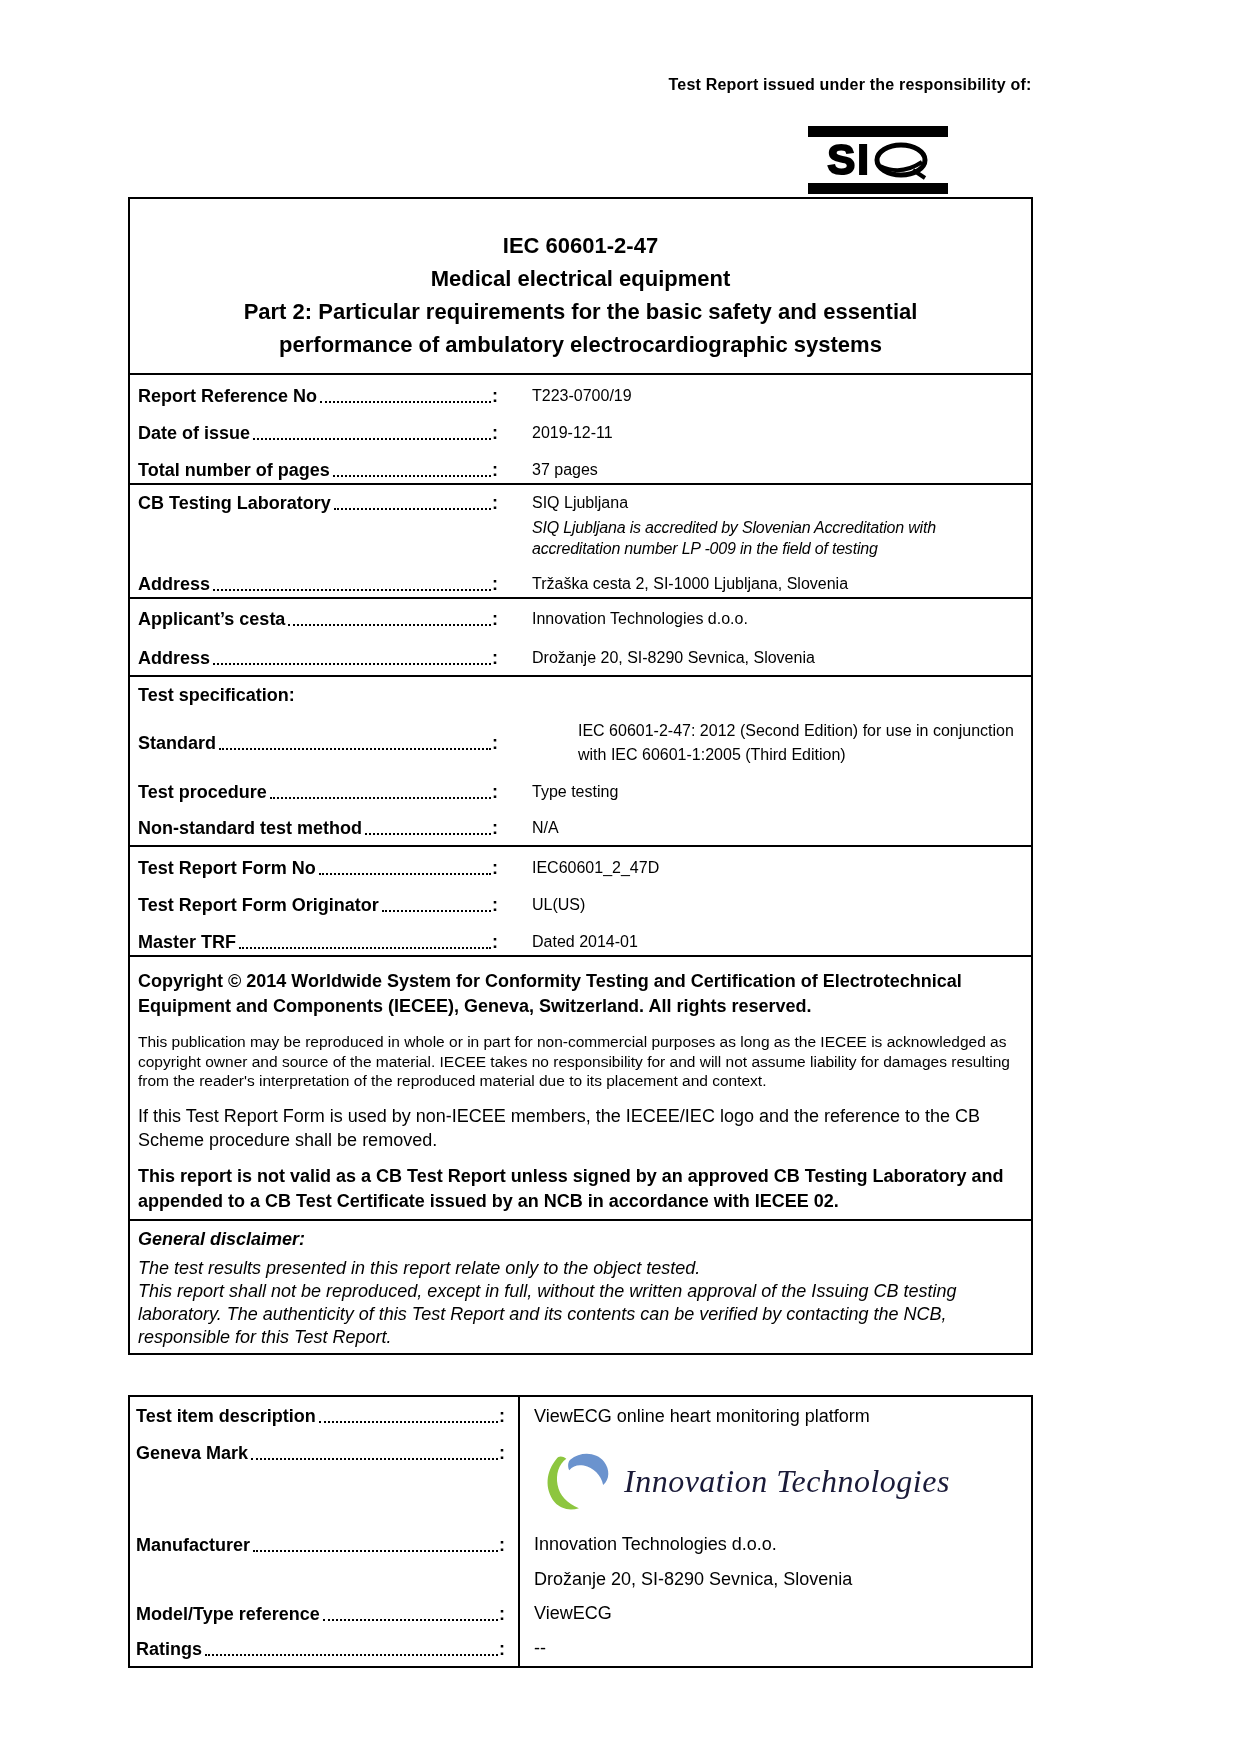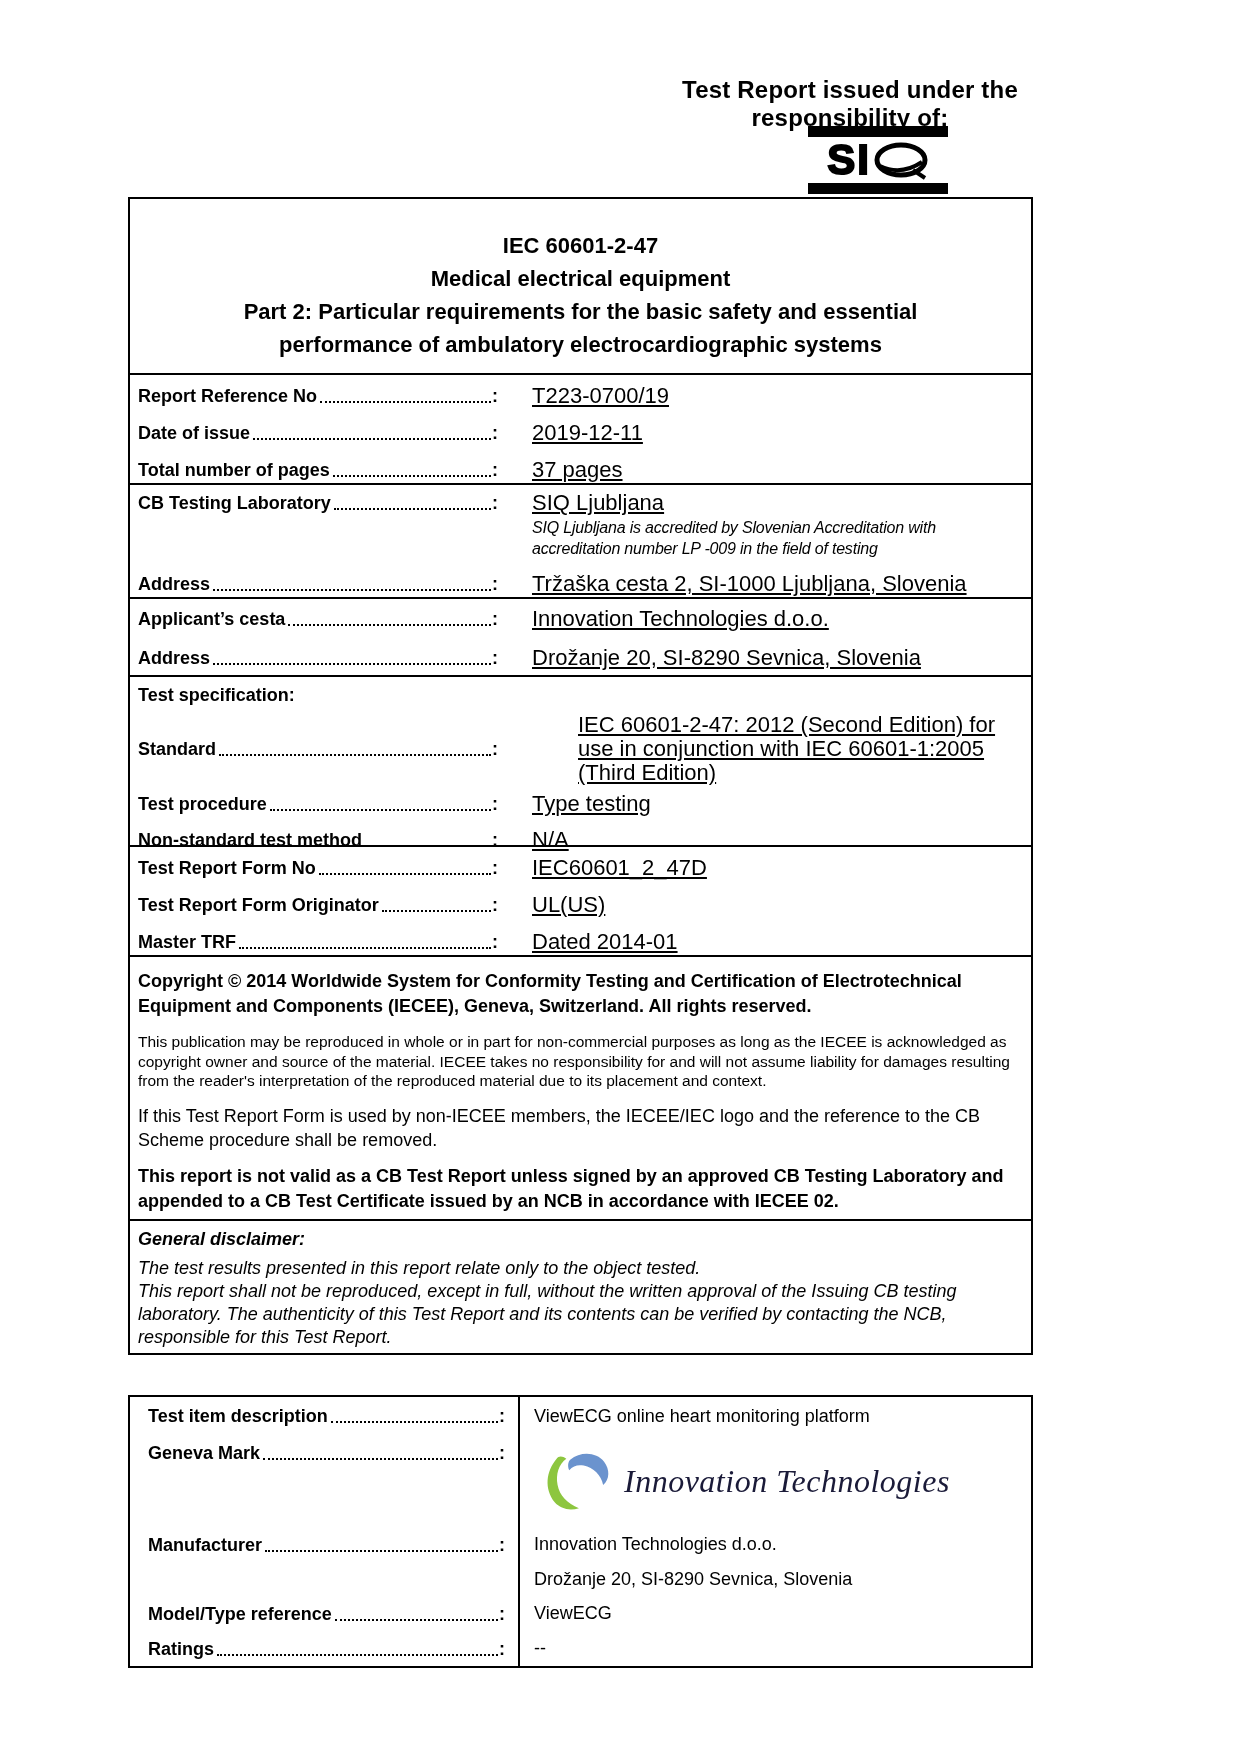--- a/index.html
+++ b/index.html
@@ -6,21 +6,21 @@
   body{
     width:1241px;height:1754px;position:relative;background:#ffffff;
     font-family:"Liberation Sans","DejaVu Sans",sans-serif;color:#000;
     -webkit-font-smoothing:antialiased;
   }
   *{box-sizing:border-box;}
 
   
   .header-note{
     position:absolute;top:76px;left:615px;width:470px;
-    font-size:24px;font-weight:bold;text-align:center;letter-spacing:0.2px;
+    font-size:16px;font-weight:bold;text-align:center;letter-spacing:0.2px;
   }
   .siq{position:absolute;top:126px;left:808px;width:140px;}
   .siq .bar{height:11px;background:#000;width:100%;}
   .siq .mid{height:46px;display:flex;align-items:center;justify-content:center;padding:2px 0;}
   .siq .si{
     font-size:42px;font-weight:bold;letter-spacing:2px;line-height:1;
     -webkit-text-stroke:2px #000;
   }
   .siq svg{margin-left:2px;}
 
@@ -35,21 +35,21 @@
     height:176px;text-align:center;font-weight:bold;font-size:22px;
     line-height:33px;padding-top:30px !important;
   }
   .frow{display:flex;align-items:center;min-height:36px;}
   .frow.h37{min-height:37px;} .frow.h39{min-height:39px;}
   .lbl{width:360px;flex-shrink:0;display:flex;align-items:flex-end;font-weight:bold;font-size:18px;}
   .lbl .lbl-text{white-space:nowrap;line-height:22px;}
   .dots{flex:1 1 auto;min-width:8px;border-bottom:2.4px dotted #000;margin:0 1px 4px 3px;}
   .colon{font-weight:bold;line-height:22px;}
   .colon::before{content:":";}
-  .val{padding-left:34px;flex:1;font-size:22px;line-height:24px;text-decoration:underline;}
+  .val{padding-left:34px;flex:1;font-size:16px;line-height:24px;}
   .note{
     margin-left:394px;font-style:italic;font-size:16px;line-height:21px;
     letter-spacing:-0.2px;margin-top:-2px;margin-bottom:6px;max-width:480px;
   }
   .sec-heading{font-weight:bold;font-size:18px;display:flex;align-items:center;min-height:36px;}
   .para{font-size:18px;line-height:24px;margin:12px 0;}
   .para.bold{font-weight:bold;line-height:25px;}
   .para.small{font-size:15.5px;line-height:19.5px;margin:13px 0;}
   .disc-body div{font-size:18px;line-height:23px;}
   .sectA{height:110px;padding-top:2px !important;}
@@ -64,21 +64,21 @@
 
   
   .t2{
     position:absolute;top:1395px;left:128px;width:905px;height:273px;
     border:2px solid #000;display:grid;
     grid-template-columns:390px 1fr;
     grid-template-rows:38px 92px 35px 34px 35px 1fr;
   }
   .t2 .lcell{
     border-right:2px solid #000;padding:0 13px 0 6px;
-    display:flex;align-items:center;margin-left:12px;
+    display:flex;align-items:center;
   }
   .t2 .lcell .lbl{width:100%;}
   .t2 .lcell.top{align-items:flex-start;padding-top:7px;}
   .t2 .vcell{padding-left:14px;display:flex;align-items:center;font-size:18px;}
   .brand{display:flex;align-items:center;gap:14px;padding-left:8px;}
   .brand-text{
     font-family:"Liberation Serif","DejaVu Serif",serif;font-style:italic;
     font-size:32px;color:#1a1a38;letter-spacing:0.5px;white-space:nowrap;
   }
 </style>

